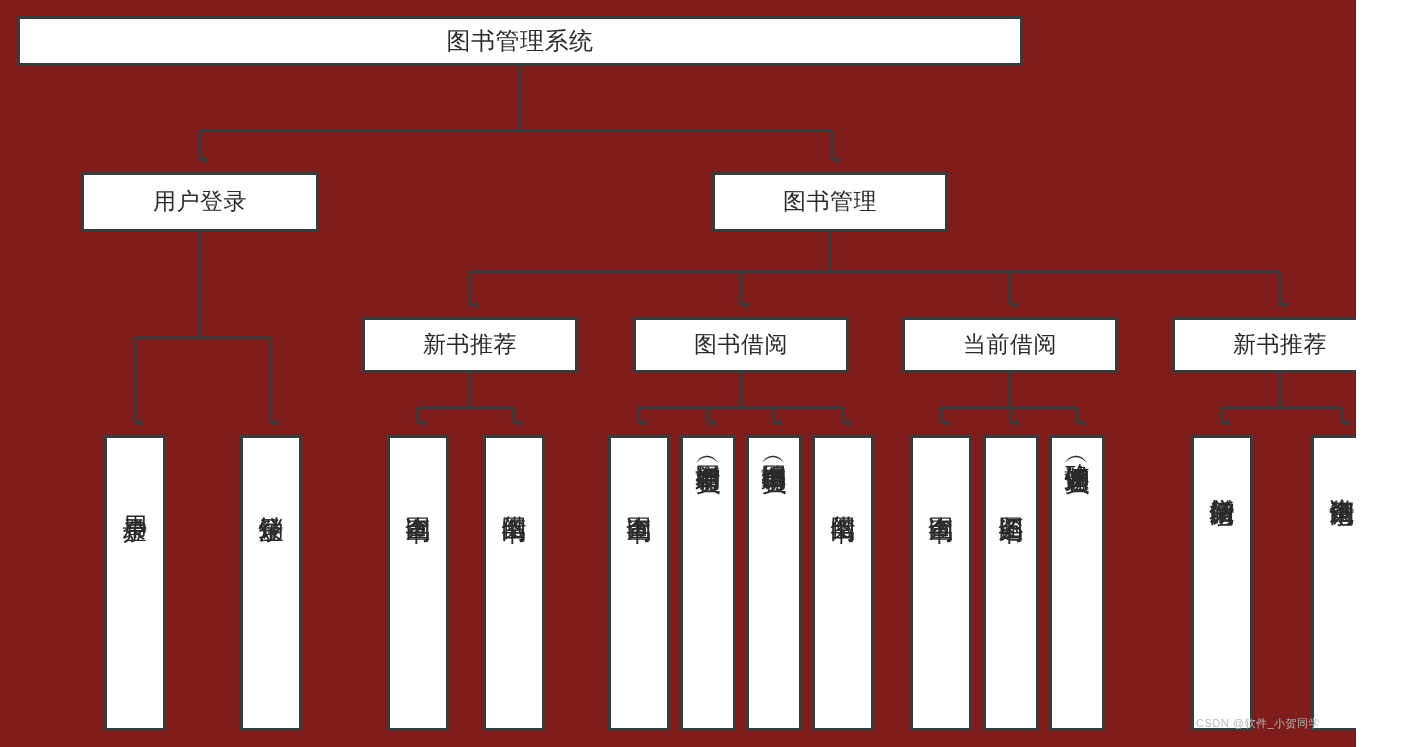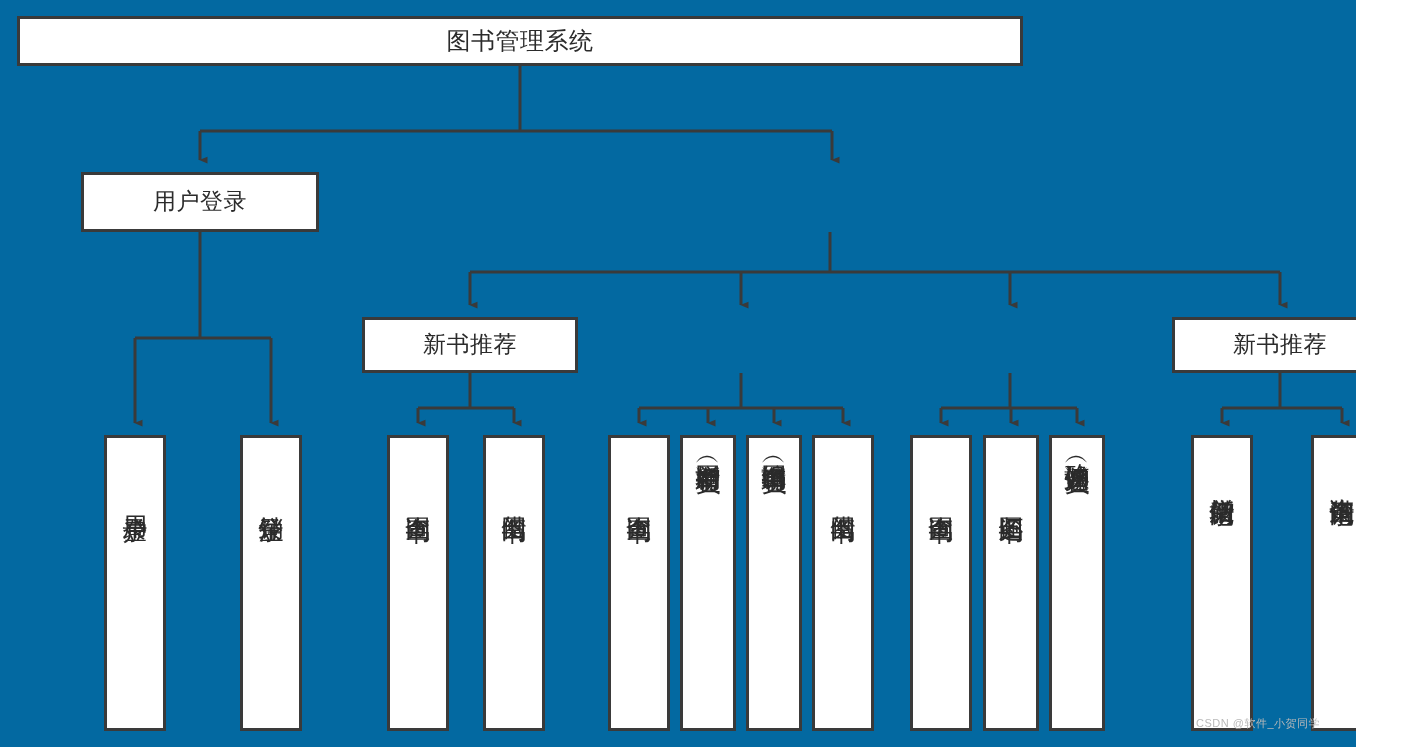--- a/index.html
+++ b/index.html
@@ -7,21 +7,21 @@
     padding: 0;
     background: #ffffff;
   }
   body {
     font-family: "Liberation Sans", "DejaVu Sans", sans-serif;
   }
   #canvas {
     position: relative;
     width: 1356px;
     height: 747px;
-    background: #0369a1;
+    background: #7f1d1d;
     overflow: hidden;
   }
   #edges {
     position: absolute;
     left: 0;
     top: 0;
     width: 1405px;
     height: 747px;
   }
   .node {
@@ -133,26 +133,35 @@
   </svg>
 
   <div class="node horiz root" style="left:17px; top:16px; width:1006px; height:50px;">
     <span class="label">图书管理系统</span>
   </div>
 
   <div class="node horiz" style="left:81px; top:172px; width:238px; height:60px;">
     <span class="label">用户登录</span>
   </div>
 
+  <div class="node horiz" style="left:712px; top:172px; width:236px; height:60px;">
+    <span class="label">图书管理</span>
+  </div>
 
   <div class="node horiz" style="left:362px; top:317px; width:216px; height:56px;">
     <span class="label">新书推荐</span>
   </div>
 
-
+  <div class="node horiz" style="left:633px; top:317px; width:216px; height:56px;">
+    <span class="label">图书借阅</span>
+  </div>
+
+  <div class="node horiz" style="left:902px; top:317px; width:216px; height:56px;">
+    <span class="label">当前借阅</span>
+  </div>
 
   <div class="node horiz" style="left:1172px; top:317px; width:216px; height:56px;">
     <span class="label">新书推荐</span>
   </div>
 
   <div class="node vert short" style="left:104px; top:435px; width:62px; height:296px;">
     <span class="label">用户登录</span>
   </div>
 
   <div class="node vert short" style="left:240px; top:435px; width:62px; height:296px;">

